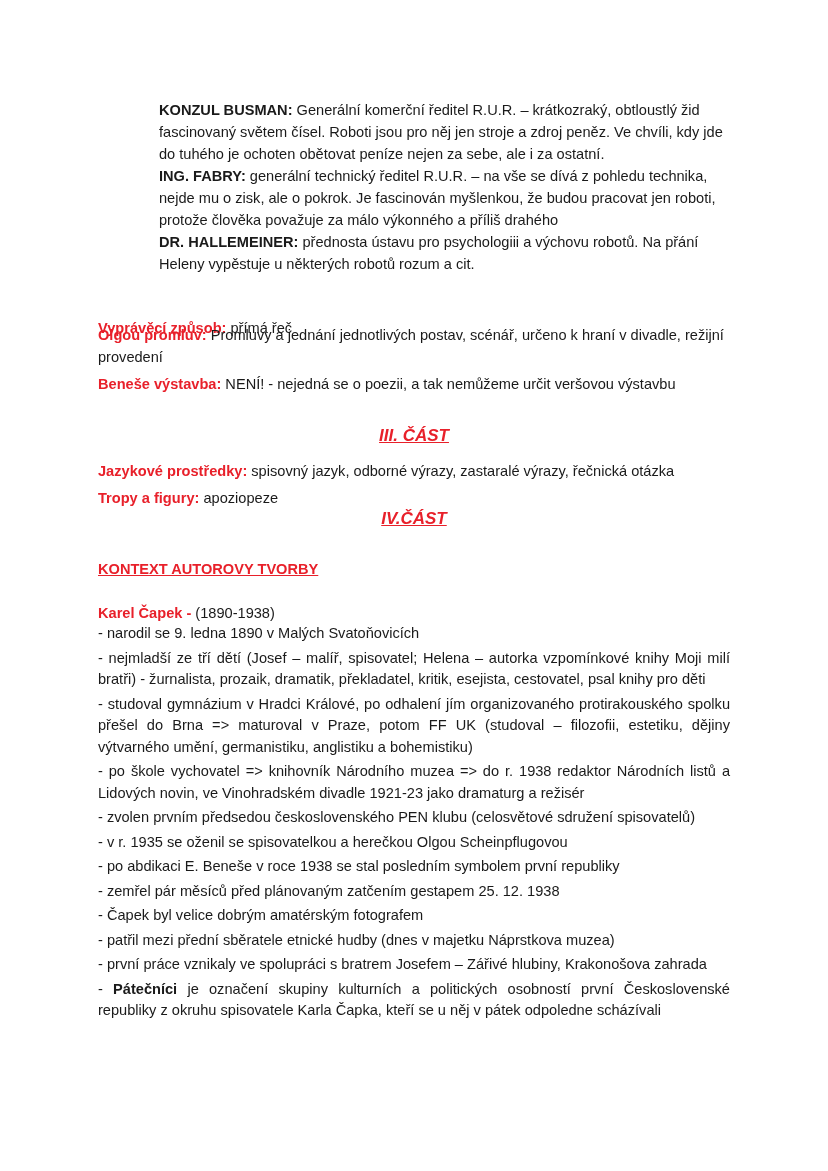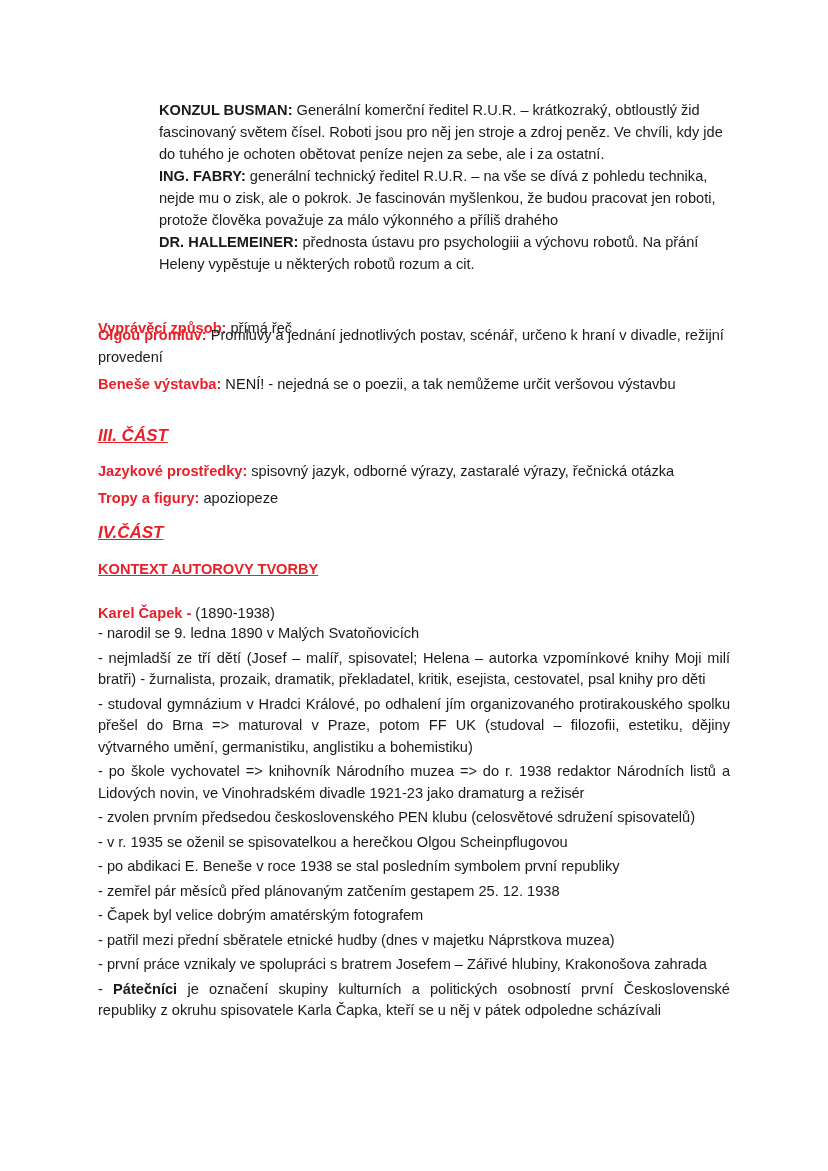--- a/index.html
+++ b/index.html
@@ -7,21 +7,21 @@
     width: 828px; height: 1171px; position: relative; overflow: hidden;
     font-family: "Liberation Sans", sans-serif; color: #1a1a1a;
     font-size: 14.6px;
   }
   .page { position: absolute; left: 0; top: 0; width: 800px; height: 1171px; }
   .red { color: #e8202a; font-weight: bold; }
   .b { font-weight: bold; }
   .chars { position: absolute; left: 159px; top: 99px; width: 580px; line-height: 22px; }
   .chars p { margin: 0; }
   .line { position: absolute; left: 98px; width: 632px; line-height: 22px; }
-  .heading { font-style: italic; font-weight: bold; text-decoration: underline; color: #e8202a; font-size: 17px; }
+  .heading { font-style: italic; font-weight: bold; text-decoration: underline; color: #e8202a; font-size: 17px; text-align: center; }
   .subheading { font-weight: bold; text-decoration: underline; color: #e8202a; }
   .bio p { margin: 0 0 3px 0; text-align: justify; line-height: 21.5px; }
   .bio { position: absolute; left: 98px; top: 623px; width: 632px; }
 </style>
 </head>
 <body>
 
 <div class="page">
 
   <div class="chars">
@@ -41,21 +41,21 @@
   </div>
 
   <div class="line heading" style="top:425px;">III. ČÁST</div>
   <div class="line" style="top:460px;">
     <span class="red">Jazykové prostředky:</span><span> spisovný jazyk, odborné výrazy, zastaralé výrazy, řečnická otázka</span>
   </div>
   <div class="line" style="top:487px;">
     <span class="red">Tropy a figury:</span><span> apoziopeze</span>
   </div>
 
-  <div class="line heading" style="top:522px;">IV.ČÁST</div>
+  <div class="line heading" style="top:508px;">IV.ČÁST</div>
   <div class="line subheading" style="top:558px;">KONTEXT AUTOROVY TVORBY</div>
   <div class="line" style="top:592px;margin-top:10px;">
     <span class="red">Karel Čapek -</span><span> (1890-1938)</span>
   </div>
 
   <div class="bio">
     <p>- narodil se 9. ledna 1890 v Malých Svatoňovicích</p>
     <p>- nejmladší ze tří dětí (Josef – malíř, spisovatel; Helena – autorka vzpomínkové knihy Moji milí bratři) - žurnalista, prozaik, dramatik, překladatel, kritik, esejista, cestovatel, psal knihy pro děti</p>
     <p>- studoval gymnázium v Hradci Králové, po odhalení jím organizovaného protirakouského spolku přešel do Brna =&gt; maturoval v Praze, potom FF UK (studoval – filozofii, estetiku, dějiny výtvarného umění, germanistiku, anglistiku a bohemistiku)</p>
     <p>- po škole vychovatel =&gt; knihovník Národního muzea =&gt; do r. 1938 redaktor Národních listů a Lidových novin, ve Vinohradském divadle 1921-23 jako dramaturg a režisér</p>

